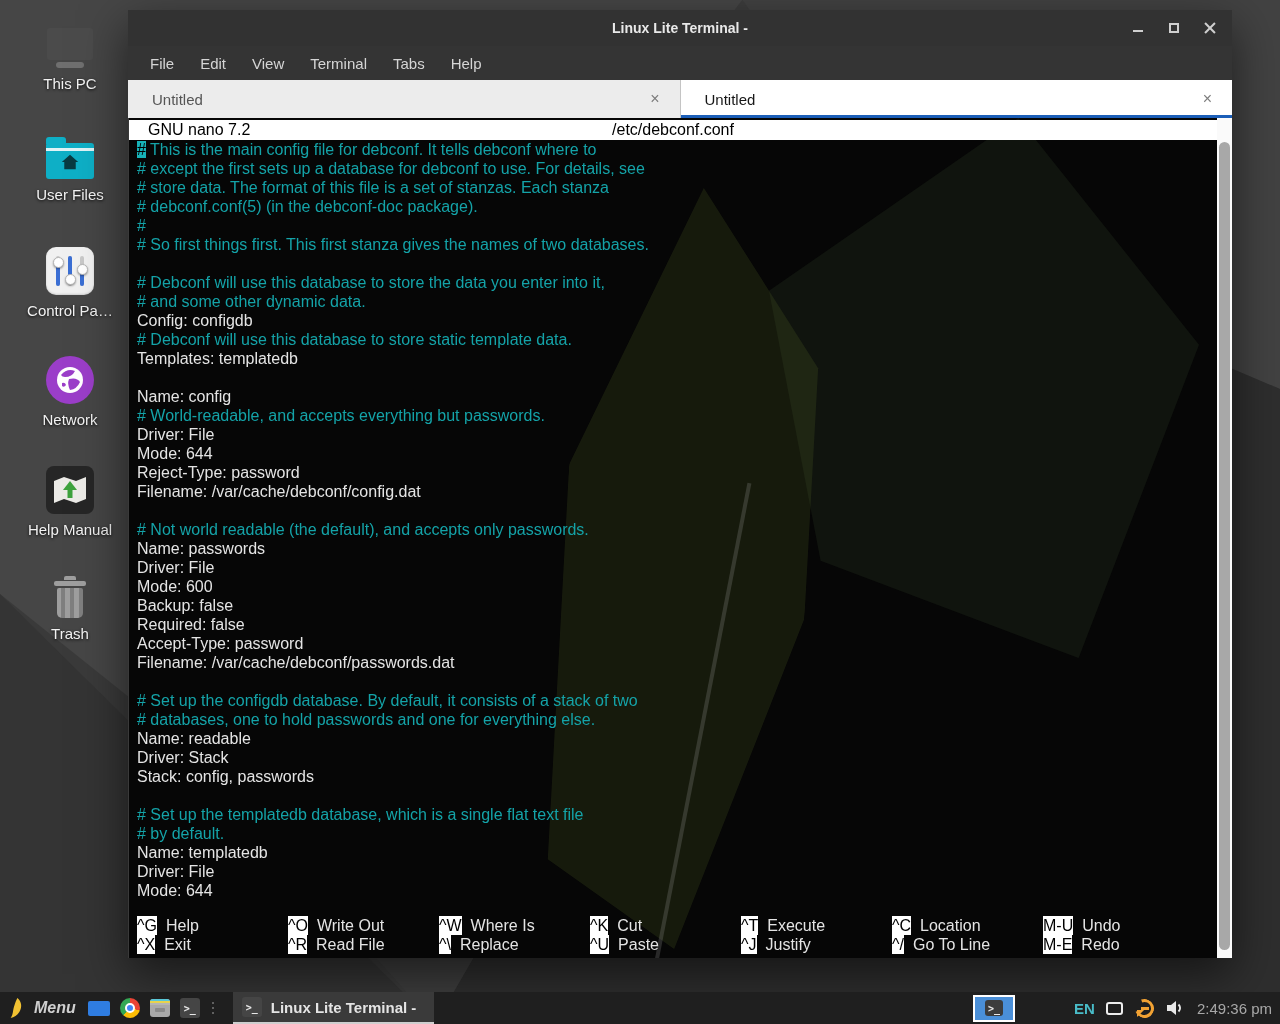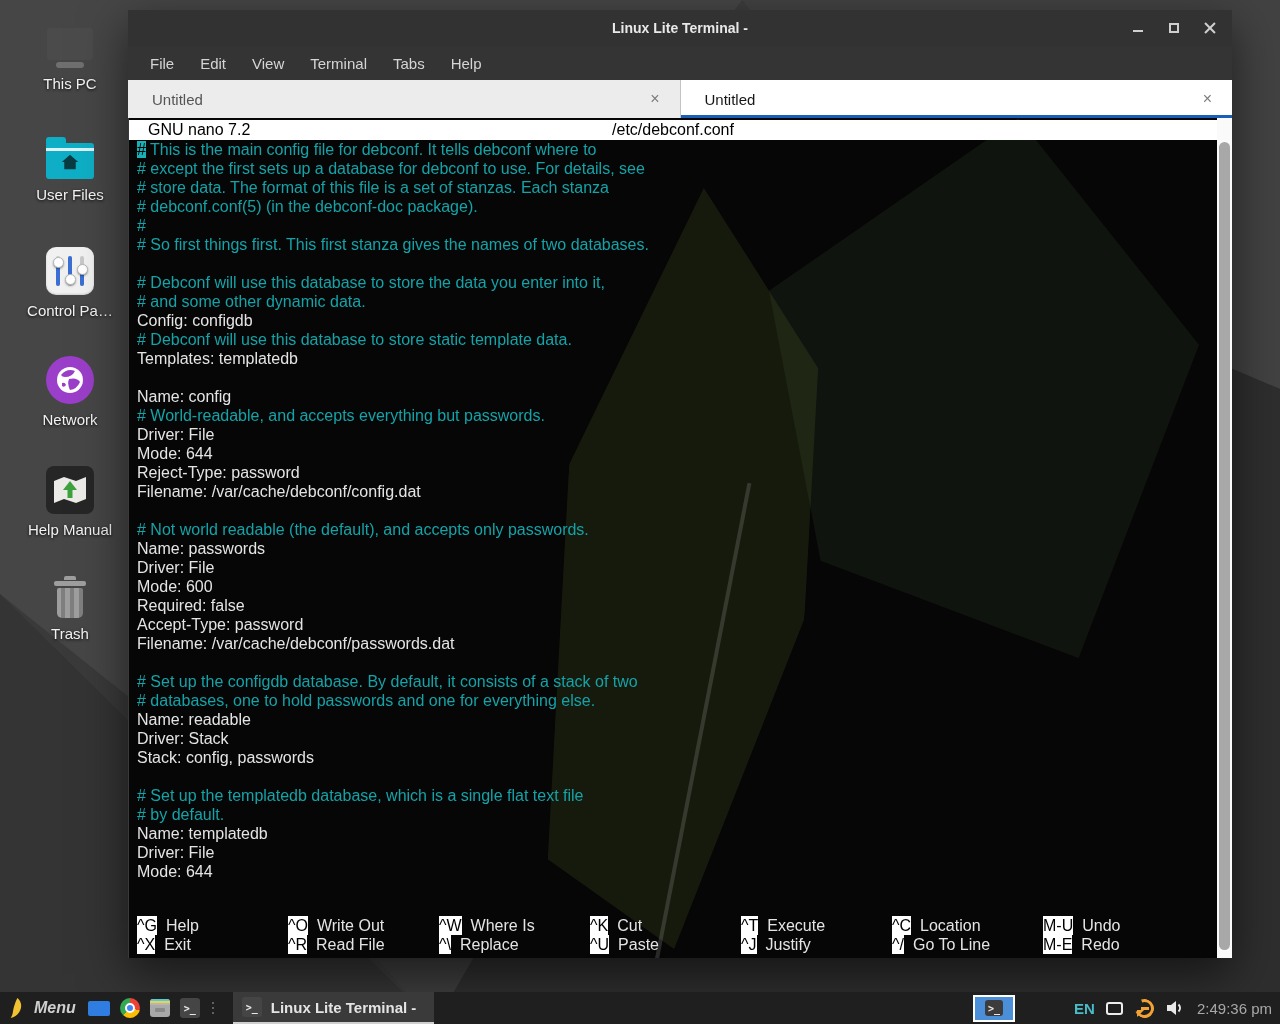--- a/index.html
+++ b/index.html
@@ -247,20 +247,21 @@
         <div class="line c"># World-readable, and accepts everything but passwords.</div>
         <div class="line">Driver: File</div>
         <div class="line">Mode: 644</div>
         <div class="line">Reject-Type: password</div>
         <div class="line">Filename: /var/cache/debconf/config.dat</div>
         <div class="line"> </div>
         <div class="line c"># Not world readable (the default), and accepts only passwords.</div>
         <div class="line">Name: passwords</div>
         <div class="line">Driver: File</div>
         <div class="line">Mode: 600</div>
+        <div class="line">Backup: false</div>
         <div class="line">Required: false</div>
         <div class="line">Accept-Type: password</div>
         <div class="line">Filename: /var/cache/debconf/passwords.dat</div>
         <div class="line"> </div>
         <div class="line c"># Set up the configdb database. By default, it consists of a stack of two</div>
         <div class="line c"># databases, one to hold passwords and one for everything else.</div>
         <div class="line">Name: readable</div>
         <div class="line">Driver: Stack</div>
         <div class="line">Stack: config, passwords</div>
         <div class="line"> </div>

